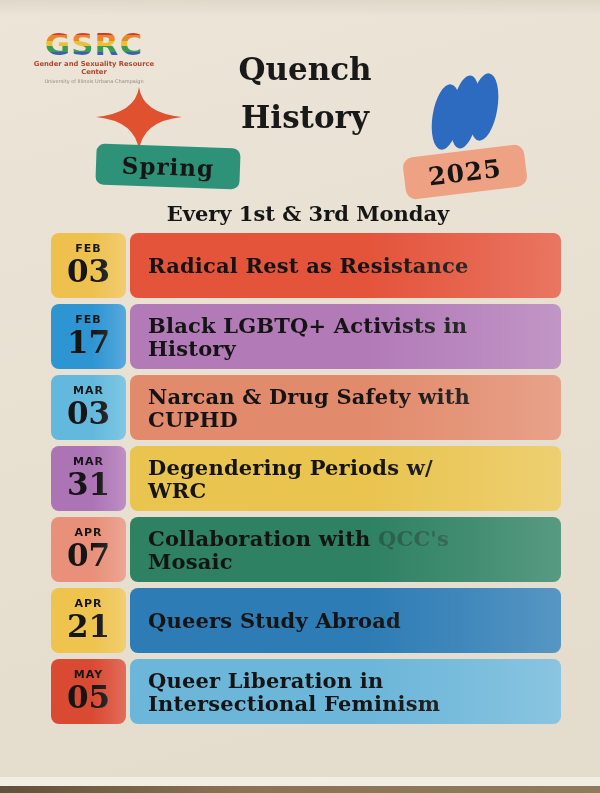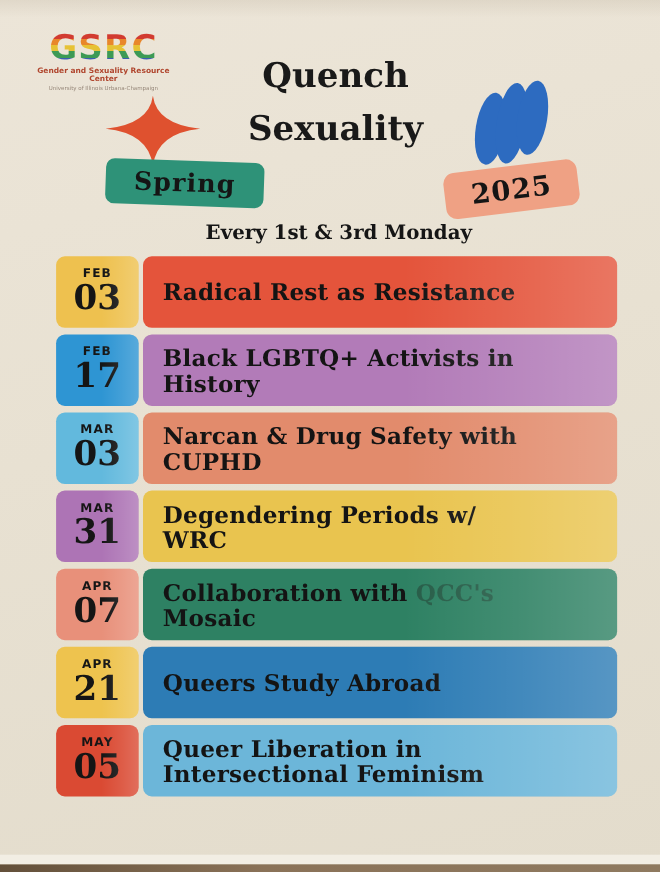--- a/index.html
+++ b/index.html
@@ -69,21 +69,21 @@
     font-size: 23px; letter-spacing: 1px;
   }
   .badge-year {
     left: 404px; top: 151px; width: 122px; height: 42px;
     border-radius: 10px; transform: rotate(-7deg);
     font-size: 25px; letter-spacing: 1px;
   }
 
   .subtitle {
     position: absolute; left: 0; right: 0; top: 201px;
-    text-align: center; font-weight: bold; font-size: 18px; color: #151515; margin-left: 16px;
+    text-align: center; font-weight: bold; font-size: 21px; color: #151515; margin-left: 16px;
   }
 
   
   .schedule {
     position: absolute; left: 51px; top: 233px; width: 510px;
     display: flex; flex-direction: column; gap: 6px;
   }
   .row { display: flex; gap: 4px; height: 65px; }
   .datebox {
     width: 75px; height: 65px; border-radius: 8px; flex: none;
@@ -116,21 +116,21 @@
   <div class="photo-topshade"></div>
 
   <div class="logo">
     <div class="logo-acronym">GSRC</div>
     <div class="logo-name">Gender and Sexuality Resource Center</div>
     <div class="logo-sub">University of Illinois Urbana-Champaign</div>
   </div>
 
   <div class="title">
     <div>Quench</div>
-    <div>Sexuality</div>
+    <div>History</div>
   </div>
 
   <svg class="sparkle" viewBox="0 0 86 66" aria-hidden="true">
     <path d="M43 1 Q46.5 27 86 31 Q46.5 35 43 65 Q39.5 35 0 31 Q39.5 27 43 1 Z" fill="#df512f"></path>
   </svg>
 
   <svg class="squiggle" viewBox="0 0 68 82" aria-hidden="true">
     <g>
       <ellipse cx="15" cy="46" rx="13.5" ry="33" transform="rotate(9 15 46)" fill="#2d6bc0"></ellipse>
       <ellipse cx="34" cy="41" rx="13.5" ry="37" transform="rotate(9 34 41)" fill="#2d6bc0"></ellipse>

